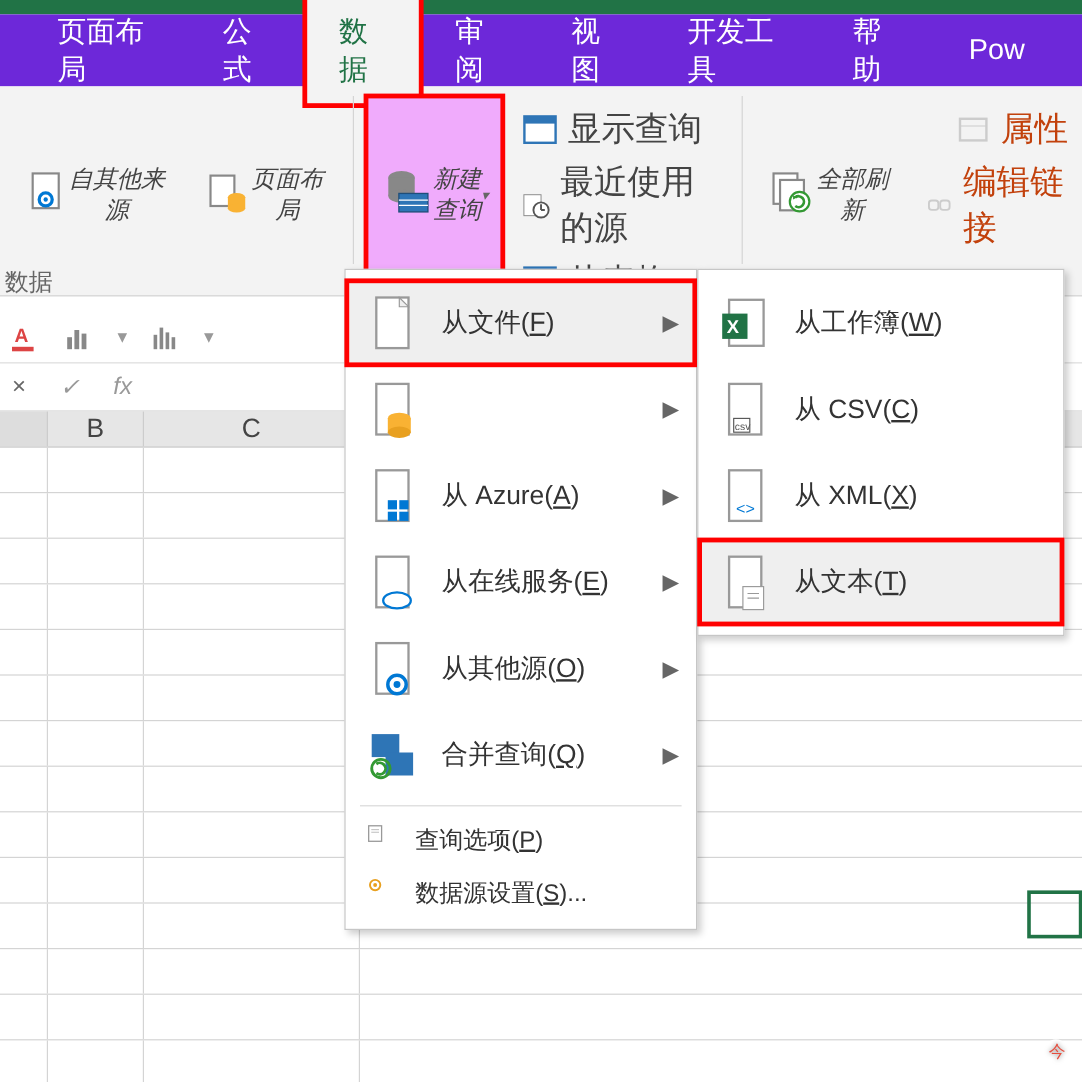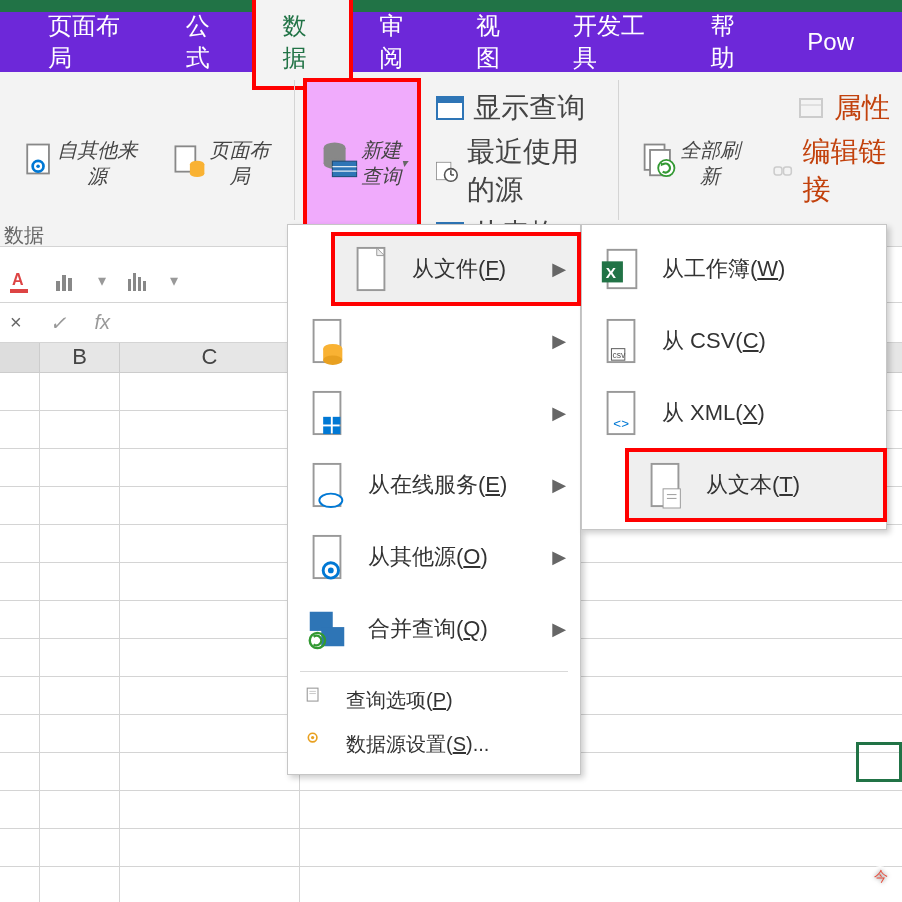--- a/index.html
+++ b/index.html
@@ -37,21 +37,21 @@
 .row .cell { border-right: 1px solid #d4d4d4; width: 180px; }
 .row .cell:first-child { width: 40px; }
 
 .menu1 { position: absolute; top: 224px; left: 287px; width: 294px; background: #fff; border: 1px solid #c6c6c6; box-shadow: 3px 3px 6px rgba(0,0,0,0.2); padding: 8px 0; }
 .menu2 { position: absolute; top: 224px; left: 581px; width: 306px; background: #fff; border: 1px solid #c6c6c6; box-shadow: 3px 3px 6px rgba(0,0,0,0.2); padding: 8px 0; }
 .mitem { display: flex; align-items: center; padding: 10px 16px; font-size: 22px; color: #333; position: relative; min-height: 72px; }
 .mitem.slim { min-height: 44px; padding: 6px 16px; font-size: 20px; }
 .mitem .mico { width: 46px; height: 52px; margin-right: 18px; flex-shrink: 0; }
 .mitem.slim .mico { width: 28px; height: 28px; margin-right: 14px; }
 .mitem .arrow { position: absolute; right: 14px; color: #666; font-size: 18px; }
-.mitem.hl { outline: 4px solid #ff0000; outline-offset: -3px; background: #efefef; margin-left: 44px; }
+.mitem.hl { outline: 4px solid #ff0000; outline-offset: -3px; background: #efefef; }
 .mitem .hk { text-decoration: underline; }
 .msep { border-top: 1px solid #d9d9d9; margin: 6px 12px; }
 
 .watermark { position: absolute; bottom: 14px; right: 10px; color: #fff; font-size: 22px; text-shadow: 0 0 4px rgba(0,0,0,0.6); display: flex; align-items: center; gap: 6px; }
 .watermark svg { width: 24px; height: 24px; }
 
 .sel-cell { position: absolute; border: 3px solid #217346; width: 46px; height: 40px; right: 0; top: 742px; }
 </style>
 </head>
 <body>
@@ -280,20 +280,21 @@
       <span class="arrow">▶</span>
     </div>
     <div class="mitem">
       <svg class="mico" viewBox="0 0 48 52">
         <rect x="10" y="4" width="28" height="44" fill="#fff" stroke="#999" stroke-width="2"></rect>
         <rect x="20" y="30" width="8" height="8" fill="#0078d4"></rect>
         <rect x="30" y="30" width="8" height="8" fill="#0078d4"></rect>
         <rect x="20" y="40" width="8" height="8" fill="#0078d4"></rect>
         <rect x="30" y="40" width="8" height="8" fill="#0078d4"></rect>
       </svg>
+      <span>从 Azure(<span class="hk">A</span>)</span>
       <span class="arrow">▶</span>
     </div>
     <div class="mitem">
       <svg class="mico" viewBox="0 0 48 52">
         <rect x="10" y="4" width="28" height="44" fill="#fff" stroke="#999" stroke-width="2"></rect>
         <ellipse cx="28" cy="42" rx="12" ry="7" fill="#fff" stroke="#0078d4" stroke-width="2"></ellipse>
       </svg>
       <span>从在线服务(<span class="hk">E</span>)</span>
       <span class="arrow">▶</span>
     </div>

